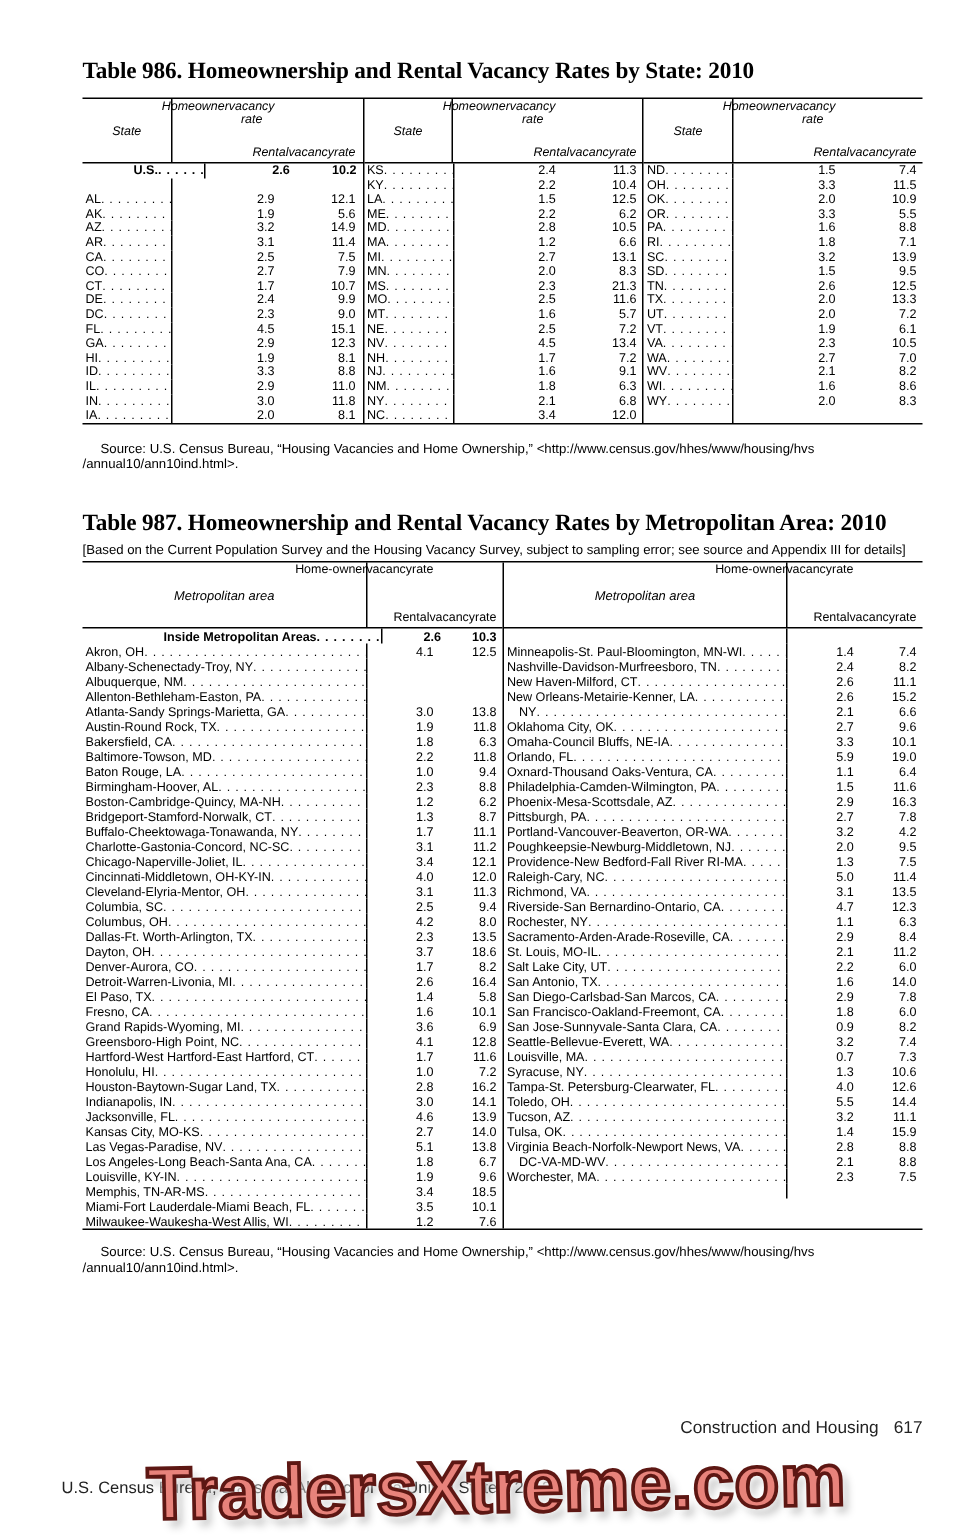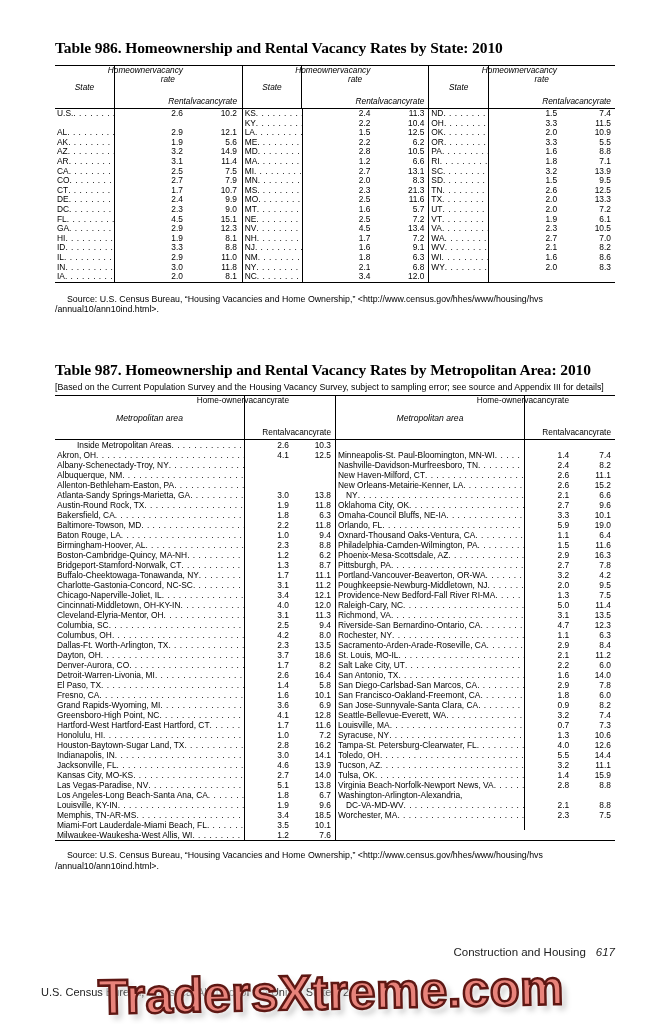--- a/index.html
+++ b/index.html
@@ -3,40 +3,40 @@
 <meta charset="utf-8">
 <style>
   * { margin:0; padding:0; box-sizing:border-box; }
   body { background:#888; }
   .page { position:relative; width:652px; height:1024px; background:#fff; margin:0 auto;
           font-family:"Liberation Sans", sans-serif; color:#111; overflow:hidden; }
   .content { padding:38px 37px 0 55px; width:652px; }
 
   .ttitle { font-family:"Liberation Serif", serif; font-weight:bold; font-size:15.5px;
             line-height:19px; letter-spacing:-0.1px; color:#000; max-width:562px; }
-  .t2 { margin-top:45px; }
+  .t2 { margin-top:24px; }
   .note { margin-top:3px; font-size:8.8px; line-height:10.6px; color:#000; max-width:562px; }
   .source { margin-top:11px; font-size:8.8px; line-height:10.6px; color:#000;
             max-width:562px; text-indent:12px; }
   .source2 { margin-top:9px; }
 
   
   .dtable { display:flex; border-top:1px solid #000; border-bottom:1px solid #000; }
   .grp { display:flex; flex-direction:column; }
   .grp + .grp { border-left:1px solid #000; }
   .ghead { display:flex; border-bottom:1px solid #000; font-size:8.3px; color:#000; }
   .gbody { display:flex; flex-direction:column; }
   .ncell { border-right:1px solid #000; display:flex; overflow:hidden; padding-left:2px; }
   .hfirst { align-items:center; justify-content:center; padding-left:0; }
   .hmid, .hlast { display:flex; flex-direction:row; justify-content:flex-end;
                   line-height:9px; padding-bottom:2px; }
   .hmid { align-items:flex-start; text-align:center; }
   .hlast { align-items:flex-end; text-align:right; padding-right:4px; }
   .trow { display:flex; font-size:8.4px; color:#000; }
-  .trow.bold { font-weight:normal; }
+  .trow.bold { font-weight:bold;margin-left:32px; }
   .lbl { white-space:nowrap; }
   .lbl.ind1 { padding-left:20px; }
   .lbl.ind2 { padding-left:8px; }
   .dots { flex:1 1 auto; overflow:hidden; white-space:nowrap; letter-spacing:0.5px; }
   .val { text-align:right; white-space:nowrap; }
 
   
   .stable { margin-top:8px; width:560px; }
   .stable .grp { width:186.66px; }
   .stable .ghead { height:43px;font-style:italic; }
@@ -50,21 +50,21 @@
   .mtable .grp { width:280px; }
   .mtable .ghead { height:44px; }
   .mtable .ncell { width:190px; }
   .mtable .hmid, .mtable .vh { width:44px; }
   .mtable .hlast, .mtable .vr { width:46px; padding-right:4px; }
   .mtable .trow { height:10px; line-height:10px; }
   .mtable .hfirst { font-size:8.6px;font-style:italic; }
 
   
   .pagehead { position:absolute; top:946px; right:37px; font-size:11.5px; color:#222; }
-  .pagehead .pgnum { margin-left:10px;font-style:italic; }
+  .pagehead .pgnum { margin-left:10px; }
   .pagefoot { position:absolute; top:970px; left:41px; font-size:11px; color:#222;margin-top:16px; }
 
   
   .wm { position:absolute; font-family:"Liberation Sans", sans-serif; font-weight:900; white-space:nowrap; }
   .wm-top { top:2px; right:0px; font-size:47px; letter-spacing:-2px;
             background:linear-gradient(180deg,#2e2e2e 25%,#3c3a3a 55%,#74443e 82%,#8a564c 100%);
             -webkit-background-clip:text; background-clip:text; color:transparent; }
   .wm-mid { top:486px; left:196px; font-size:42px; letter-spacing:-1px; color:#c32b26;
             text-shadow:
               -2px -2px 0 #fff, 2px -2px 0 #fff, -2px 2px 0 #fff, 2px 2px 0 #fff,
@@ -1187,27 +1187,20 @@
             <div class="trow">
               <span class="ncell">
                 <span class="lbl">Virginia Beach-Norfolk-Newport News, VA</span>
                 <span class="dots">. . . . . . . . . . . . . . . . . . . . . . . . . . . . . . . . . . . . . . . . . . . . . . . . . . . . . . . . . . . . . . . . . . . . . . . . . . . . . . . . . . . . . . . . . . </span>
               </span>
               <span class="val vh">2.8</span>
               <span class="val vr">8.8</span>
             </div>
             <div class="trow">
               <span class="ncell">
-                <span class="lbl">Washington-Arlington-Alexandria,</span>
-              </span>
-              <span class="val vh"></span>
-              <span class="val vr"></span>
-            </div>
-            <div class="trow">
-              <span class="ncell">
                 <span class="lbl ind2">DC-VA-MD-WV</span>
                 <span class="dots">. . . . . . . . . . . . . . . . . . . . . . . . . . . . . . . . . . . . . . . . . . . . . . . . . . . . . . . . . . . . . . . . . . . . . . . . . . . . . . . . . . . . . . . . . . </span>
               </span>
               <span class="val vh">2.1</span>
               <span class="val vr">8.8</span>
             </div>
             <div class="trow">
               <span class="ncell">
                 <span class="lbl">Worchester, MA</span>
                 <span class="dots">. . . . . . . . . . . . . . . . . . . . . . . . . . . . . . . . . . . . . . . . . . . . . . . . . . . . . . . . . . . . . . . . . . . . . . . . . . . . . . . . . . . . . . . . . . </span>

